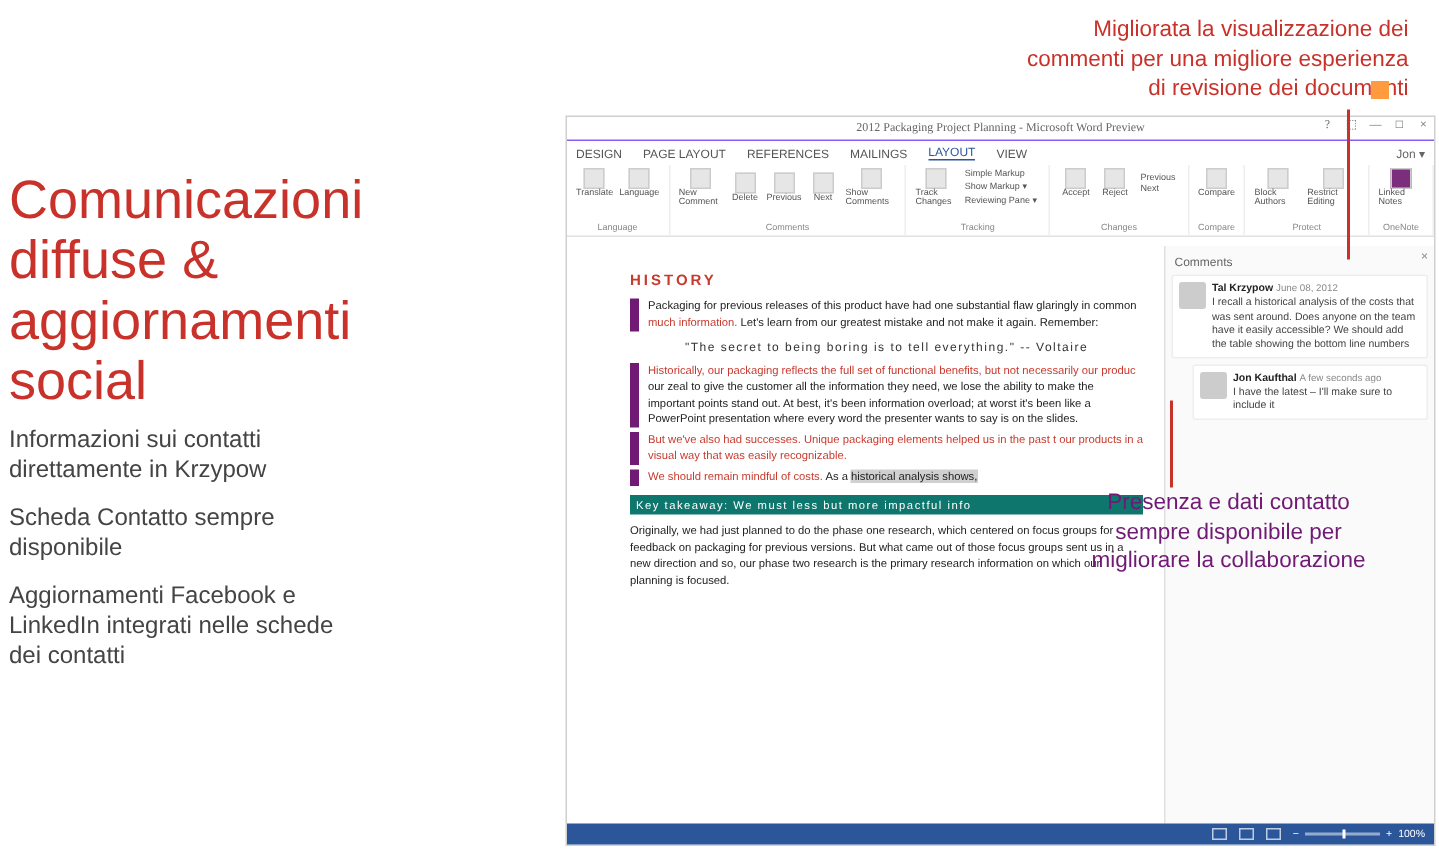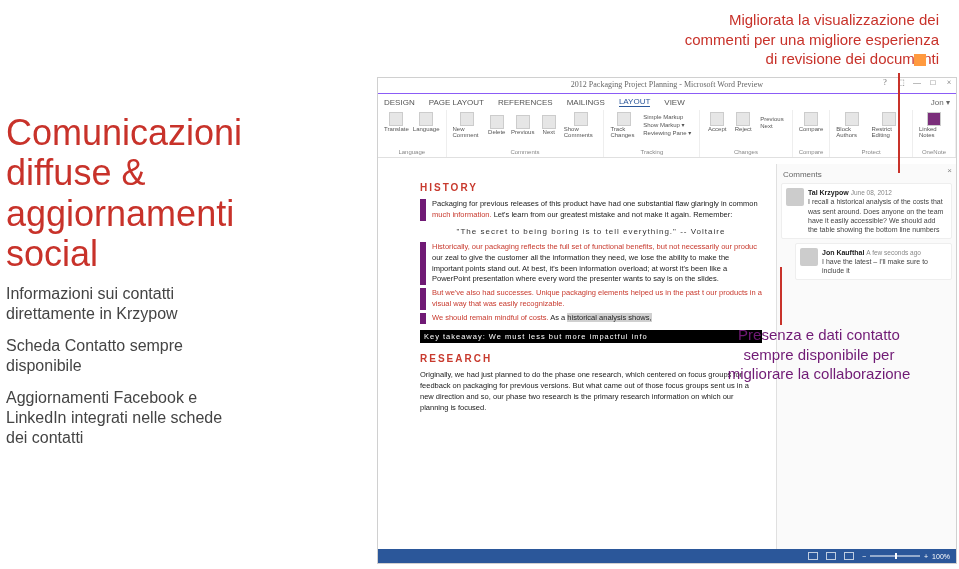--- a/index.html
+++ b/index.html
@@ -35,21 +35,21 @@
   .rbtn .ric { width: 14px; height: 14px; background: #e6e6e6; border: 1px solid #ccc; }
   .ribbon-stack { display: flex; flex-direction: column; gap: 1px; font-size: 6px; color: #555; }
   .ribbon-stack span { white-space: nowrap; padding: 0 2px; cursor: pointer; }
   
   .doc-area { position: absolute; left: 0; top: 86px; right: 0; bottom: 14px; display: flex; }
   .doc-body { flex: 1; overflow: hidden; padding: 8px 14px 8px 42px; background: #fff; }
   .doc-h { color: #C83A2E; font-size: 10px; font-weight: 700; letter-spacing: 2px; margin: 10px 0 6px; }
   .doc-p { font-size: 7.5px; line-height: 1.45; color: #222; margin: 4px 0; }
   .doc-line { position: relative; padding-left: 6px; border-left: 6px solid #701a75; margin: 3px 0; }
   .doc-quote { text-align: center; font-size: 8px; letter-spacing: 1px; color: #333; margin: 6px 0; }
-  .doc-key { background: #000000; color: #fff; font-size: 7.5px; letter-spacing: 1px; padding: 2px 4px; margin: 6px 0; display: block; }
+  .doc-key { background: #0f766e; color: #fff; font-size: 7.5px; letter-spacing: 1px; padding: 2px 4px; margin: 6px 0; display: block; }
   .small-red { color: #C83A2E; }
   .hl { background: #d0d0d0; }
   
   .comments-pane { width: 180px; border-left: 1px solid #e0e0e0; background: #fafafa; padding: 4px; position: relative; }
   .comments-pane-title { font-size: 8px; color: #666; padding: 2px 2px 4px; }
   .cm-close { position: absolute; right: 4px; top: 2px; font-size: 8px; color: #888; cursor: pointer; }
   .comment-card { display: flex; gap: 4px; padding: 4px; background: #fff; border: 1px solid #eee; border-radius: 2px; margin-bottom: 4px; }
   .comment-card.reply { margin-left: 14px; }
   .avatar { width: 18px; height: 18px; background: #ccc; border-radius: 2px; flex-shrink: 0; }
   .comment-body { font-size: 7px; color: #444; line-height: 1.3; }
@@ -219,21 +219,20 @@
       <div class="doc-p doc-line">
         <span class="small-red">Historically, our packaging reflects the full set of functional benefits, but not necessarily our produc</span> <span>our zeal to give the customer all the information they need, we lose the ability to make the important points stand out. At best, it's been information overload; at worst it's been like a PowerPoint presentation where every word the presenter wants to say is on the slides.</span>
       </div>
       <div class="doc-p doc-line">
         <span class="small-red">But we've also had successes. Unique packaging elements helped us in the past t    our products in a visual way that was easily recognizable.</span>
       </div>
       <div class="doc-p doc-line">
         <span class="small-red">We should remain mindful of costs.</span><span> As a </span><span class="hl">historical analysis shows,</span>
       </div>
       <span class="doc-key">Key takeaway: We must less but more impactful info</span>
-      <div class="doc-h">RESEARCH</div>
       <div class="doc-p">Originally, we had just planned to do the phase one research, which centered on focus groups for feedback on packaging for previous versions. But what came out of those focus groups sent us in a new direction and so, our phase two research is the primary research information on which our planning is focused.</div>
     </div>
 
     <div class="comments-pane">
       <div class="comments-pane-title">Comments</div>
       <span class="cm-close">×</span>
       <div class="comment-card">
         <div class="avatar"></div>
         <div class="comment-body">
           <b>Tal Krzypow</b>

